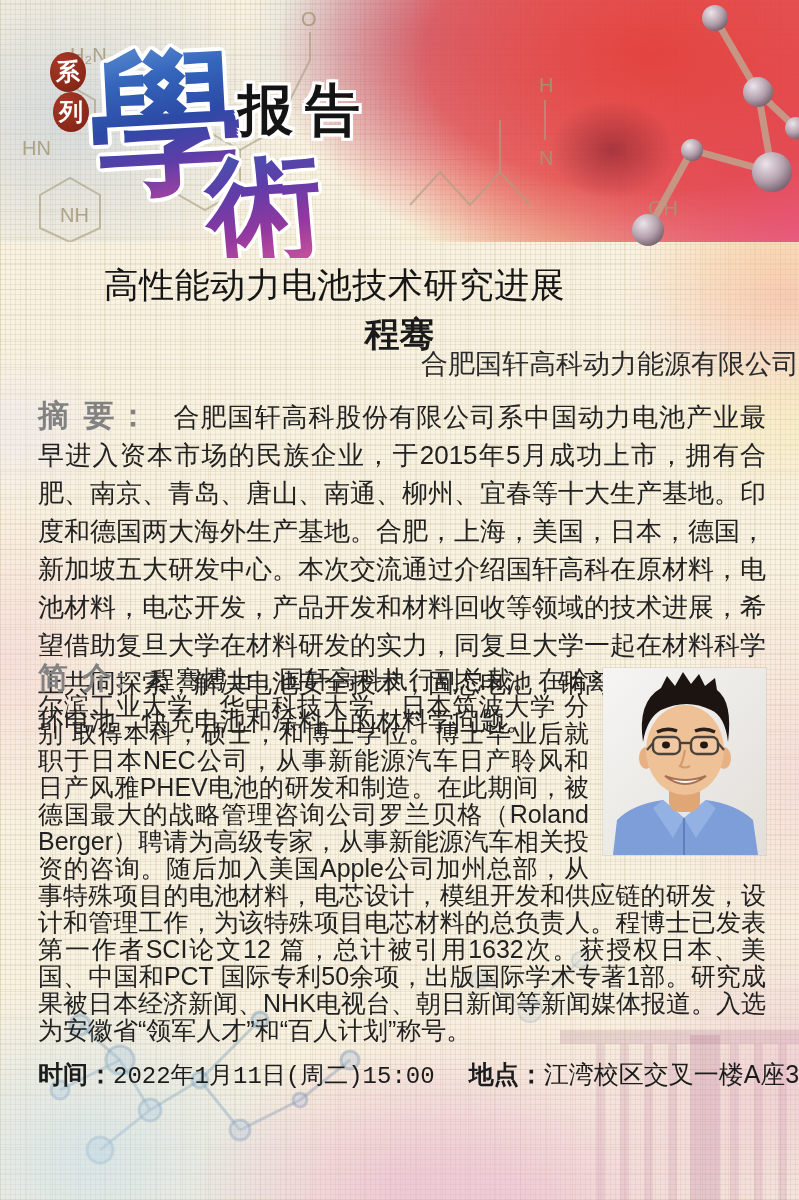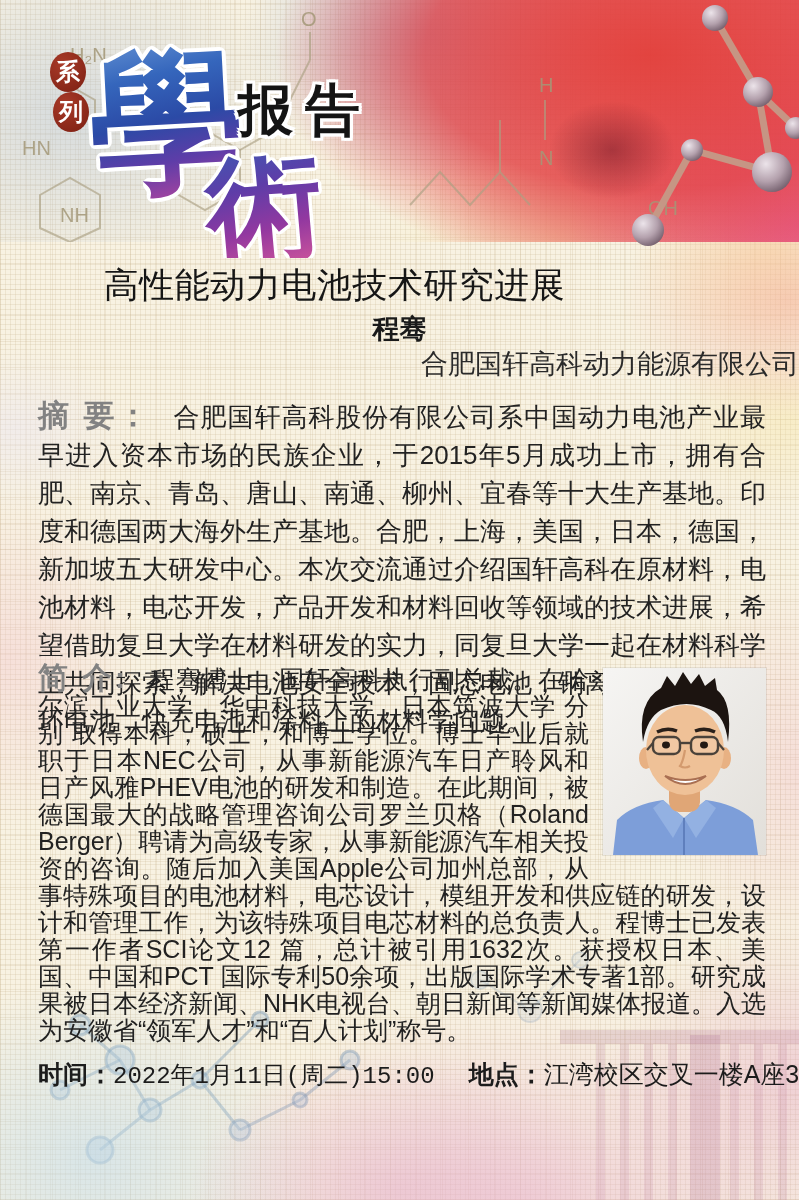--- a/index.html
+++ b/index.html
@@ -58,21 +58,21 @@
     font-size:43px;font-weight:bold;color:#2b2a80;letter-spacing:2px;white-space:nowrap;
     text-shadow:-3px -3px 0 #fff,3px -3px 0 #fff,-3px 3px 0 #fff,3px 3px 0 #fff,-3px 0 0 #fff,3px 0 0 #fff,0 -3px 0 #fff,0 3px 0 #fff;
   }
   
   .talk-title{
     position:absolute;left:0;top:262px;width:669px;z-index:2;
     text-align:center;font-size:35px;font-weight:normal;color:#161616;letter-spacing:0.5px;
   }
   .talk-speaker{
     position:absolute;left:0;top:311px;width:799px;z-index:2;
-    text-align:center;font-size:27px;font-weight:bold;color:#1a1a1a;
+    text-align:center;font-size:35px;font-weight:bold;color:#1a1a1a;
   }
   .talk-affiliation{
     position:absolute;left:0;top:346px;width:799px;z-index:2;
     text-align:right;font-size:27px;color:#2a2a2a;
   }
   
   .abstract{
     position:absolute;left:38px;top:397px;width:728px;z-index:2;margin:0;
     font-size:26px;line-height:38px;color:#222;text-align:justify;
   }

